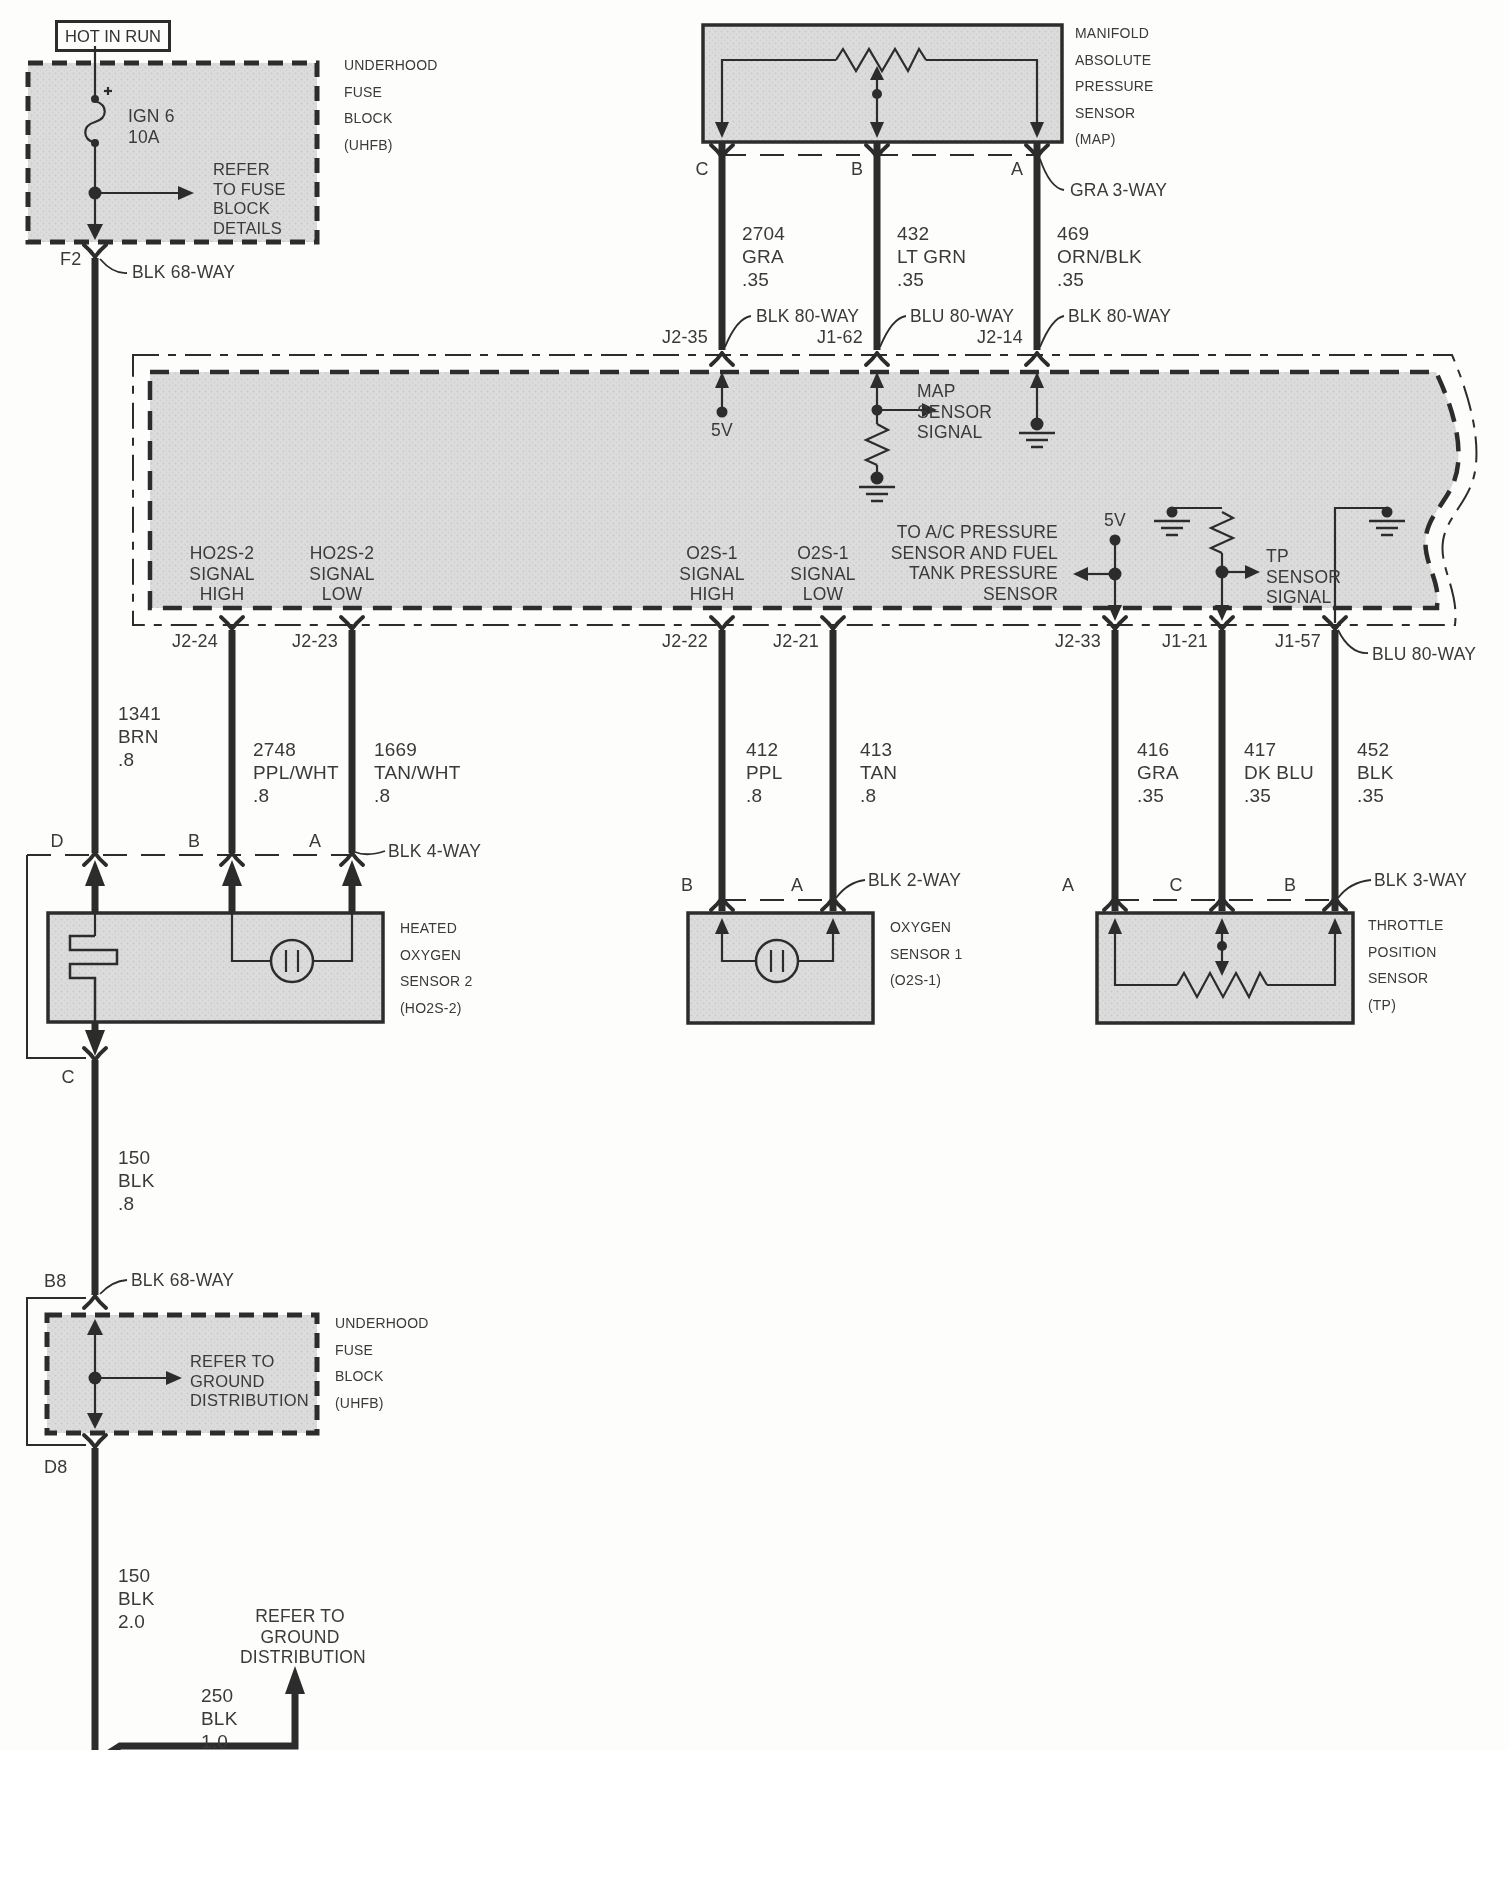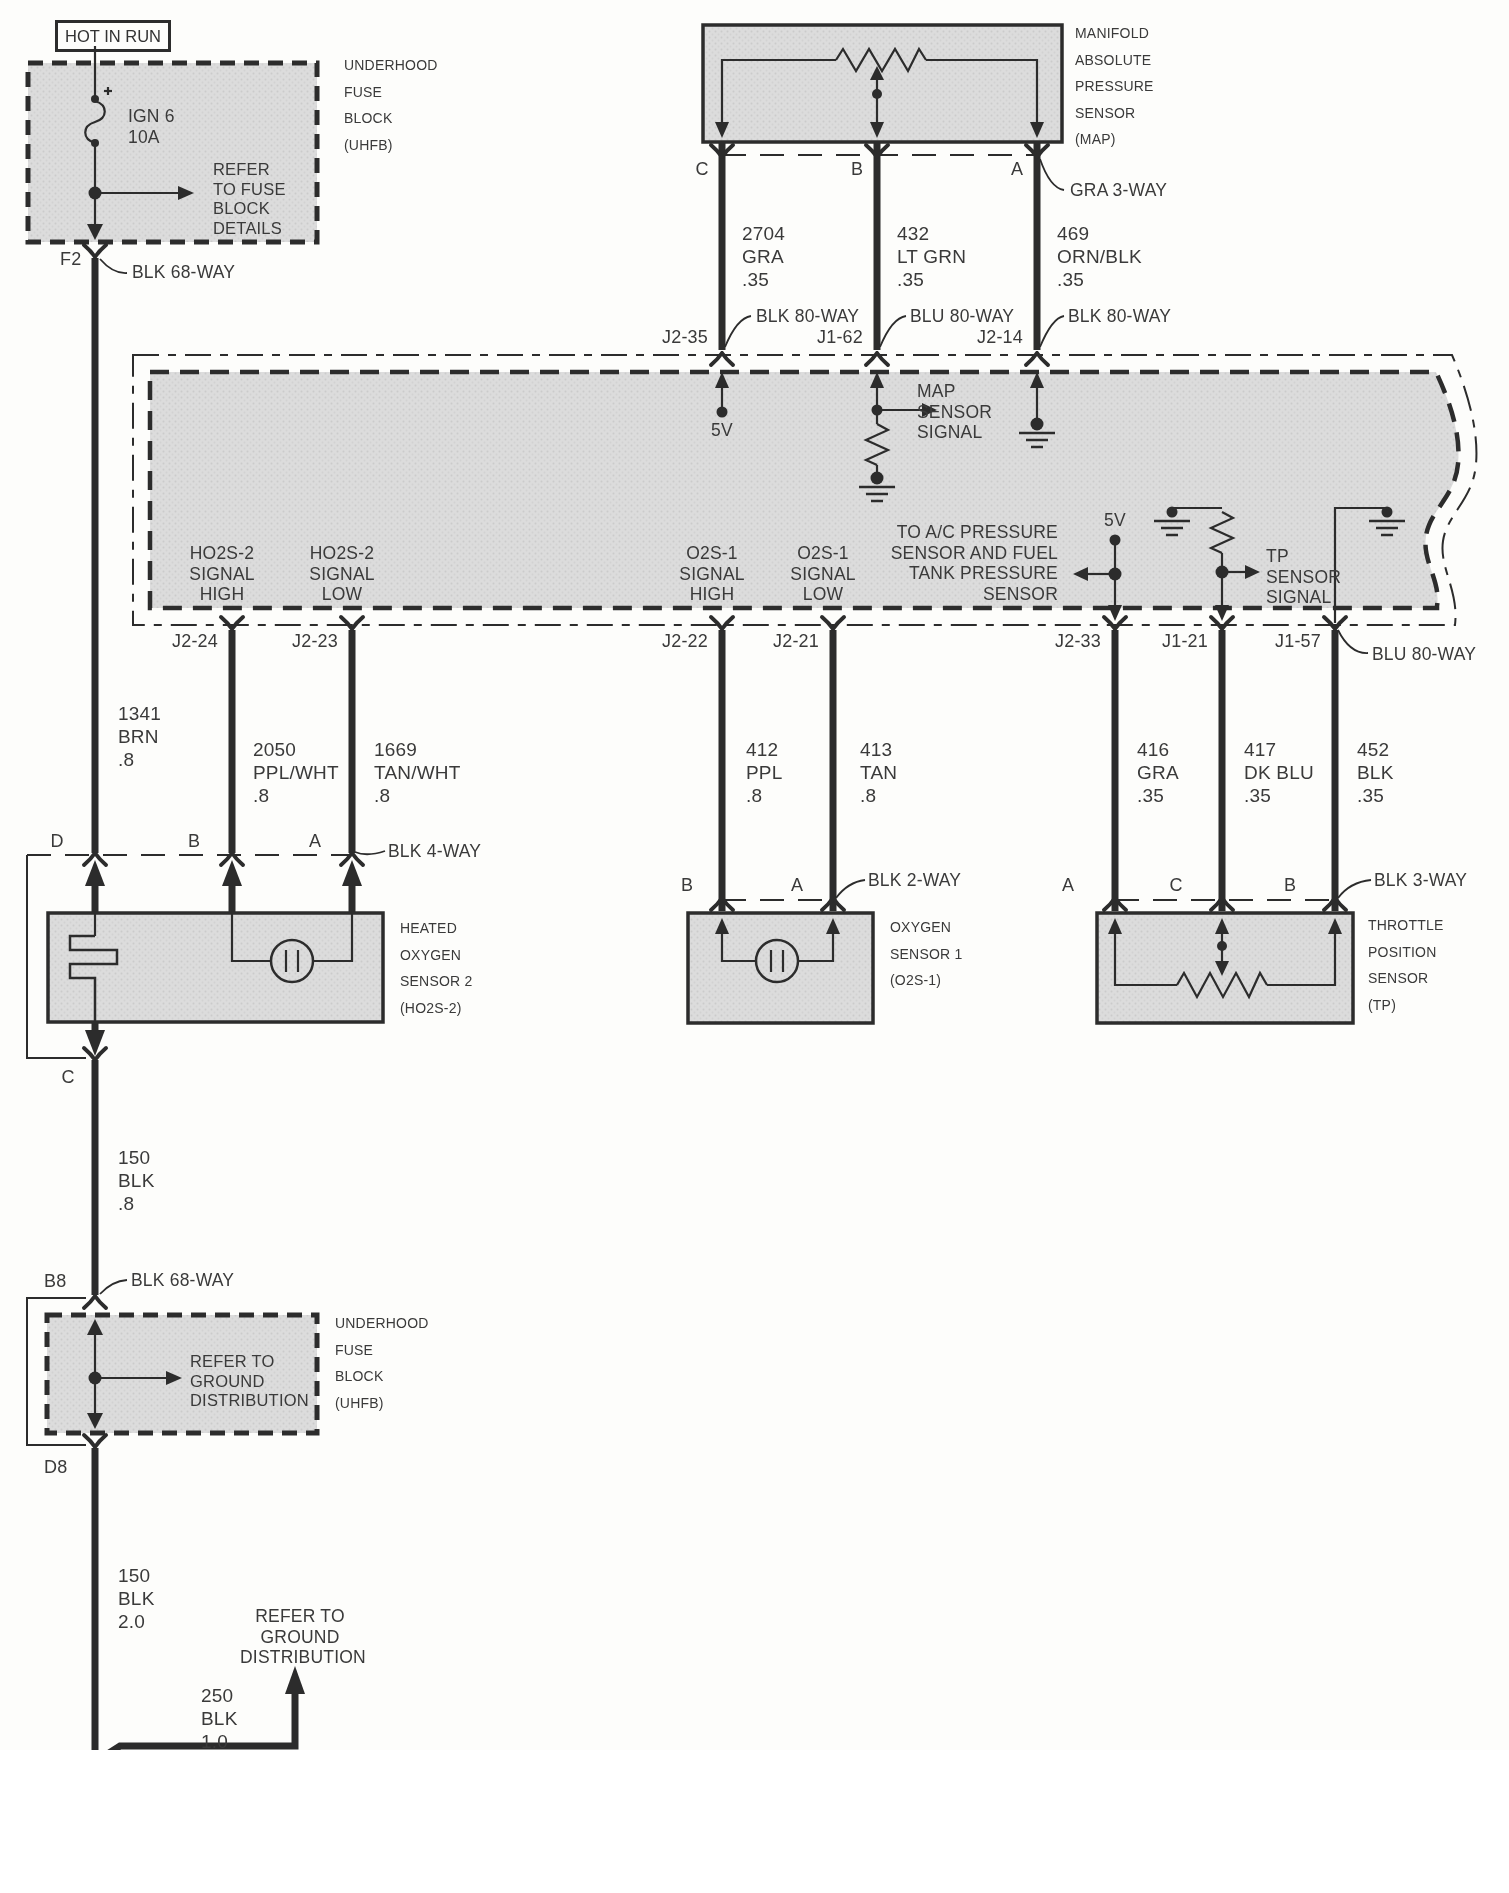--- a/index.html
+++ b/index.html
@@ -337,21 +337,21 @@
 <div class="lbl pin rt" style="left:628px;top:632px;width:80px">J2-22</div>
 <div class="lbl pin rt" style="left:739px;top:632px;width:80px">J2-21</div>
 <div class="lbl pin rt" style="left:1021px;top:632px;width:80px">J2-33</div>
 <div class="lbl pin rt" style="left:1128px;top:632px;width:80px">J1-21</div>
 <div class="lbl pin rt" style="left:1241px;top:632px;width:80px">J1-57</div>
 <div class="lbl conn" style="left:1372px;top:646px">BLU 80-WAY</div>
 
 <div class="lbl" style="left:118px;top:702px">1341
 BRN
 .8</div>
-<div class="lbl" style="left:253px;top:738px">2050
+<div class="lbl" style="left:253px;top:738px">2748
 PPL/WHT
 .8</div>
 <div class="lbl" style="left:374px;top:738px">1669
 TAN/WHT
 .8</div>
 <div class="lbl" style="left:746px;top:738px">412
 PPL
 .8</div>
 <div class="lbl" style="left:860px;top:738px">413
 TAN

